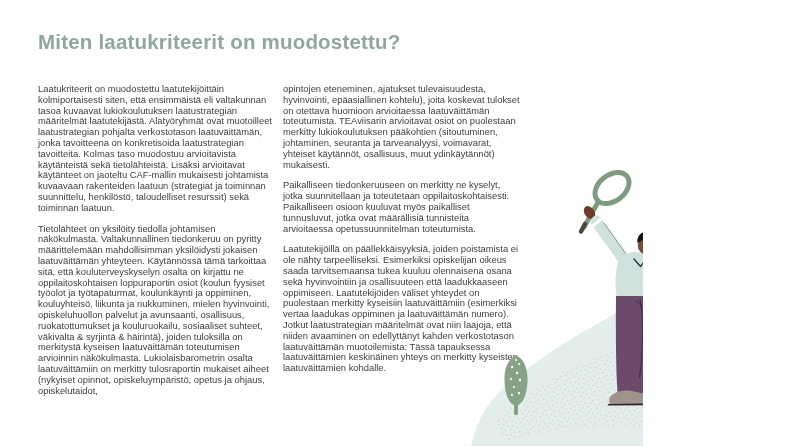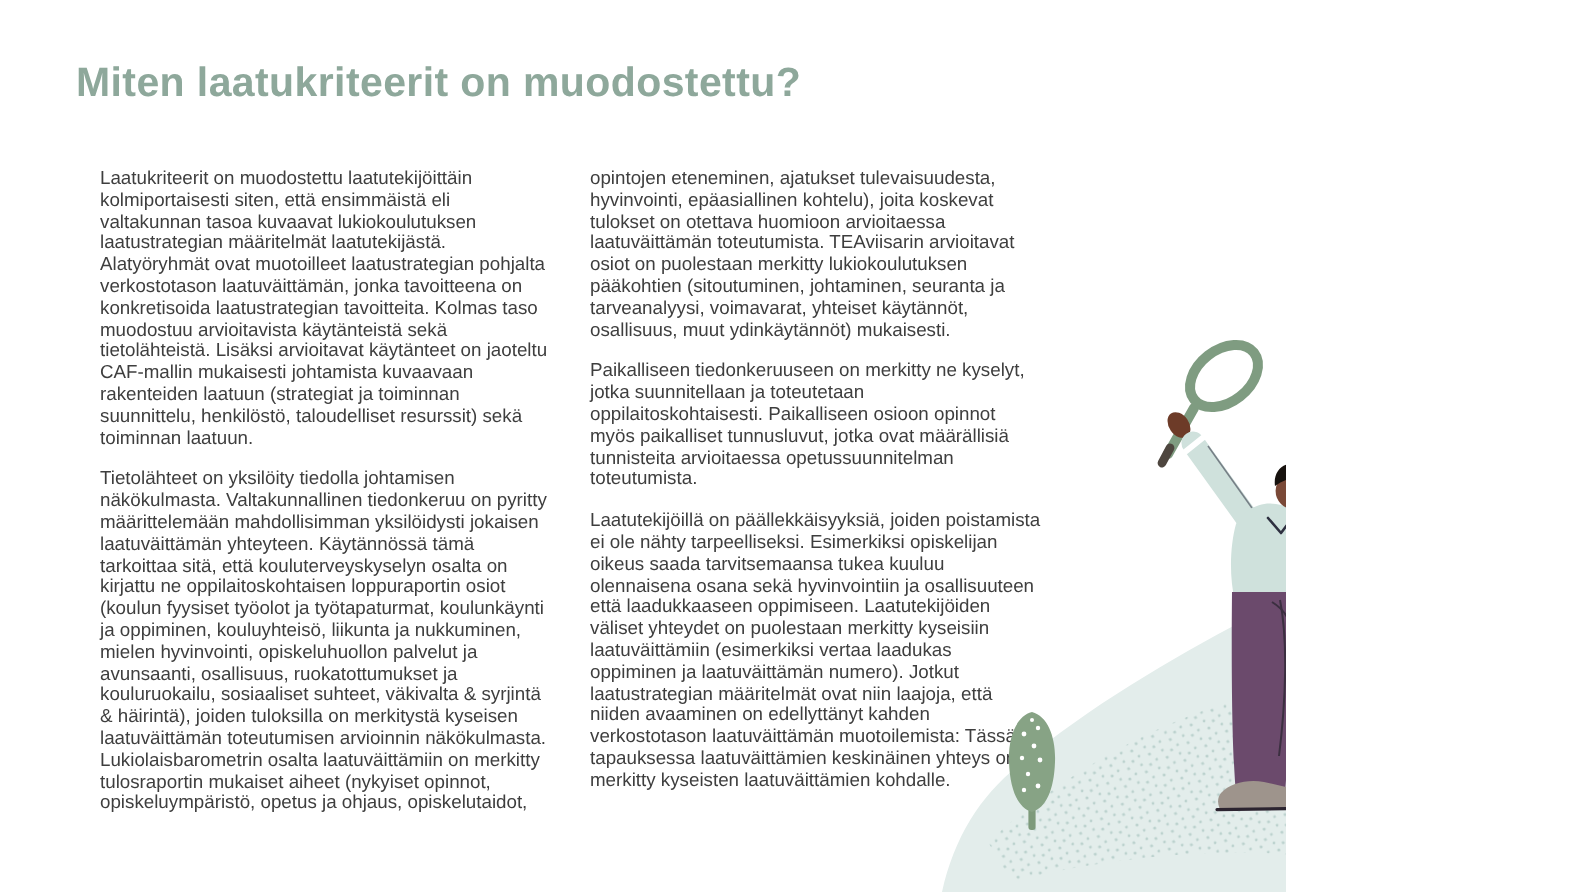--- a/index.html
+++ b/index.html
@@ -10,38 +10,38 @@
   .title{
     position:absolute;left:38px;top:30px;width:560px;
     font-size:20.5px;font-weight:700;letter-spacing:.2px;color:#8ea89b;margin:0;
   }
   .col{
     position:absolute;top:84px;width:238px;
     font-size:9.4px;line-height:10.8px;color:#3e3e3e;text-align:left;
   }
   .col-left{left:38px;}
   .col-right{left:283px;}
-  .col p{margin:0 0 10px 12px;}
+  .col p{margin:0 0 10px 0;}
   .illustration{position:absolute;left:0;top:0;width:792px;height:446px;pointer-events:none;}
 </style>
 </head>
 <body>
 
 <div class="slide">
 
   <h1 class="title">Miten laatukriteerit on muodostettu?</h1>
 
   <div class="col col-left">
     <p>Laatukriteerit on muodostettu laatutekijöittäin kolmiportaisesti siten, että ensimmäistä eli valtakunnan tasoa kuvaavat lukiokoulutuksen laatustrategian määritelmät laatutekijästä. Alatyöryhmät ovat muotoilleet laatustrategian pohjalta verkostotason laatuväittämän, jonka tavoitteena on konkretisoida laatustrategian tavoitteita. Kolmas taso muodostuu arvioitavista käytänteistä sekä tietolähteistä. Lisäksi arvioitavat käytänteet on jaoteltu CAF-mallin mukaisesti johtamista kuvaavaan rakenteiden laatuun (strategiat ja toiminnan suunnittelu, henkilöstö, taloudelliset resurssit) sekä toiminnan laatuun.</p>
     <p>Tietolähteet on yksilöity tiedolla johtamisen näkökulmasta. Valtakunnallinen tiedonkeruu on pyritty määrittelemään mahdollisimman yksilöidysti jokaisen laatuväittämän yhteyteen. Käytännössä tämä tarkoittaa sitä, että kouluterveyskyselyn osalta on kirjattu ne oppilaitoskohtaisen loppuraportin osiot (koulun fyysiset työolot ja työtapaturmat, koulunkäynti ja oppiminen, kouluyhteisö, liikunta ja nukkuminen, mielen hyvinvointi, opiskeluhuollon palvelut ja avunsaanti, osallisuus, ruokatottumukset ja kouluruokailu, sosiaaliset suhteet, väkivalta &amp; syrjintä &amp; häirintä), joiden tuloksilla on merkitystä kyseisen laatuväittämän toteutumisen arvioinnin näkökulmasta. Lukiolaisbarometrin osalta laatuväittämiin on merkitty tulosraportin mukaiset aiheet (nykyiset opinnot, opiskeluympäristö, opetus ja ohjaus, opiskelutaidot,</p>
   </div>
 
   <div class="col col-right">
     <p>opintojen eteneminen, ajatukset tulevaisuudesta, hyvinvointi, epäasiallinen kohtelu), joita koskevat tulokset on otettava huomioon arvioitaessa laatuväittämän toteutumista. TEAviisarin arvioitavat osiot on puolestaan merkitty lukiokoulutuksen pääkohtien (sitoutuminen, johtaminen, seuranta ja tarveanalyysi, voimavarat, yhteiset käytännöt, osallisuus, muut ydinkäytännöt) mukaisesti.</p>
-    <p>Paikalliseen tiedonkeruuseen on merkitty ne kyselyt, jotka suunnitellaan ja toteutetaan oppilaitoskohtaisesti. Paikalliseen osioon opinnot myös paikalliset tunnusluvut, jotka ovat määrällisiä tunnisteita arvioitaessa opetussuunnitelman toteutumista.</p>
+    <p>Paikalliseen tiedonkeruuseen on merkitty ne kyselyt, jotka suunnitellaan ja toteutetaan oppilaitoskohtaisesti. Paikalliseen osioon kuuluvat myös paikalliset tunnusluvut, jotka ovat määrällisiä tunnisteita arvioitaessa opetussuunnitelman toteutumista.</p>
     <p>Laatutekijöillä on päällekkäisyyksiä, joiden poistamista ei ole nähty tarpeelliseksi. Esimerkiksi opiskelijan oikeus saada tarvitsemaansa tukea kuuluu olennaisena osana sekä hyvinvointiin ja osallisuuteen että laadukkaaseen oppimiseen. Laatutekijöiden väliset yhteydet on puolestaan merkitty kyseisiin laatuväittämiin (esimerkiksi vertaa laadukas oppiminen ja laatuväittämän numero). Jotkut laatustrategian määritelmät ovat niin laajoja, että niiden avaaminen on edellyttänyt kahden verkostotason laatuväittämän muotoilemista: Tässä tapauksessa laatuväittämien keskinäinen yhteys on merkitty kyseisten laatuväittämien kohdalle.</p>
   </div>
 
   <svg class="illustration" viewBox="0 0 792 446" xmlns="http://www.w3.org/2000/svg" aria-hidden="true">
     <defs>
       <pattern id="stip" width="9" height="9" patternUnits="userSpaceOnUse" patternTransform="rotate(10)">
         <circle cx="1.5" cy="1.5" r="0.8" fill="#bcd2ce"></circle>
         <circle cx="5.5" cy="3.5" r="0.7" fill="#bcd2ce"></circle>
         <circle cx="3" cy="6.5" r="0.8" fill="#bcd2ce"></circle>
         <circle cx="7.5" cy="7.5" r="0.7" fill="#bcd2ce"></circle>

